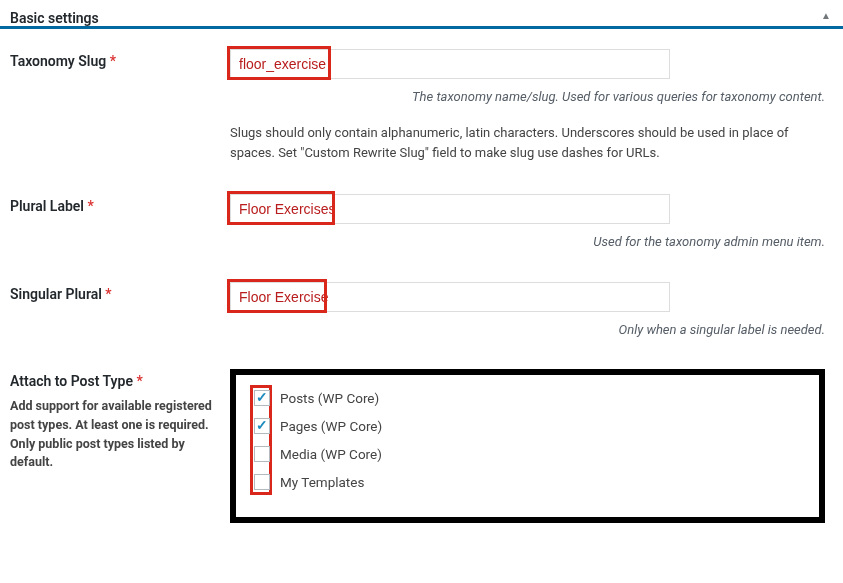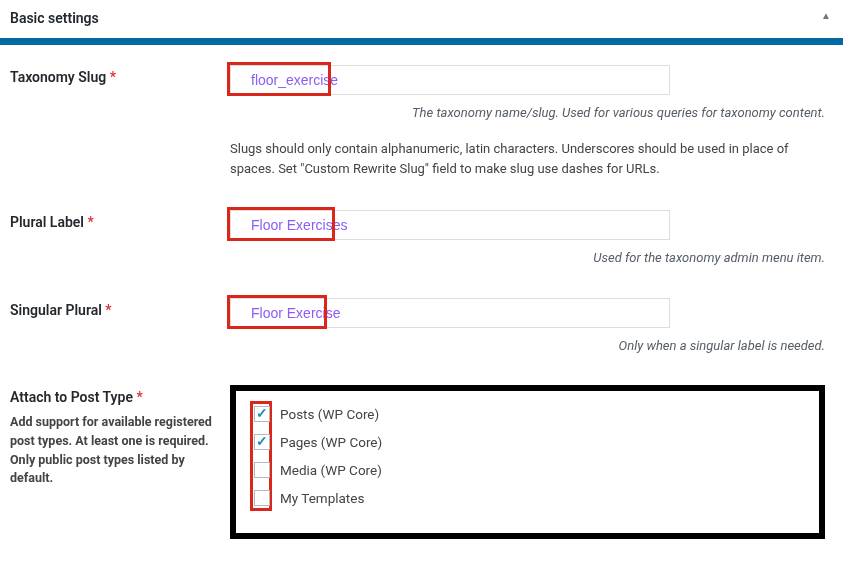--- a/index.html
+++ b/index.html
@@ -13,22 +13,22 @@
     color: #23282d;
     background: #ffffff;
     width: 843px;
     height: 583px;
     position: relative;
   }
   .panel-header {
     display: flex;
     justify-content: space-between;
     align-items: flex-start;
-    padding: 10px 12px 12px 10px;
-    border-bottom: 7px solid #0369a1;
+    padding: 10px 12px 0 10px;
+    border-bottom: 3px solid #0369a1;
   }
   .panel-header h3 {
     font-size: 14px;
     font-weight: 600;
     color: #23282d;
   }
   .toggle-arrow {
     color: #72777c;
     font-size: 10px;
   }
@@ -67,25 +67,25 @@
   .input-col {
     flex: 1;
     max-width: 595px;
   }
   .input-wrap {
     position: relative;
     display: inline-block;
   }
   .text-input {
     width: 440px;
-    padding: 5px 20px;
+    padding: 5px 8px;
     font-size: 14px;
     border: 1px solid #ddd;
     background: #fff;
-    color: #8b5cf6;
+    color: #b91c1c;
     height: 30px;
   }
   .highlight-box {
     position: absolute;
     border: 3px solid #d9281b;
     pointer-events: none;
     top: -3px;
     left: -3px;
     height: 34px;
   }

